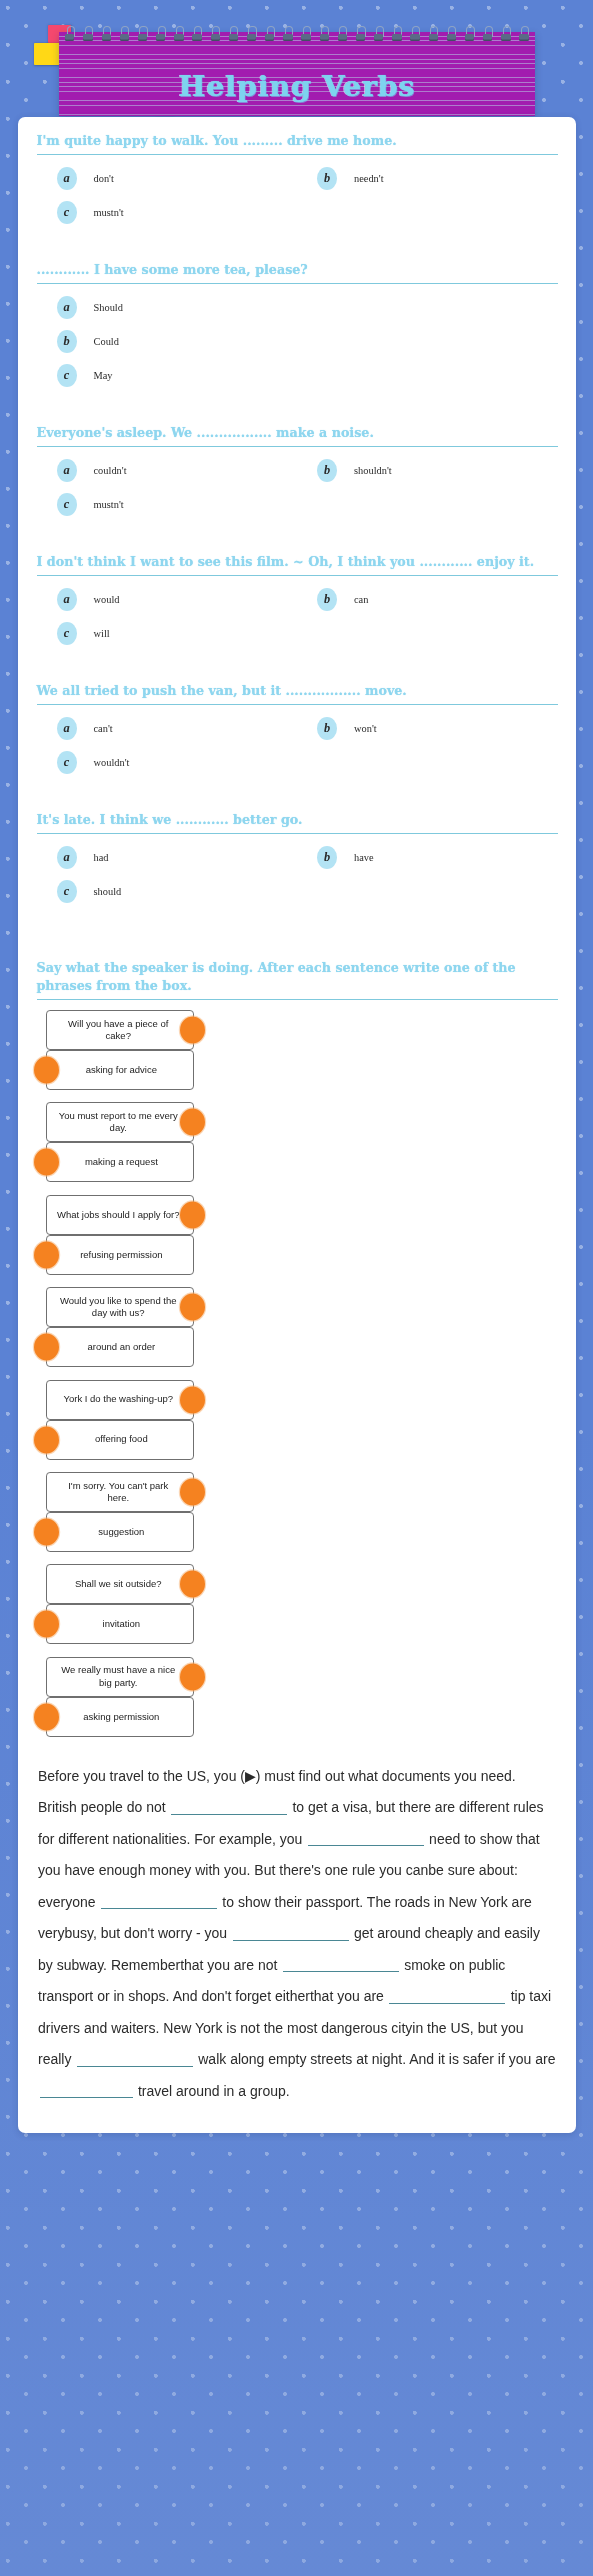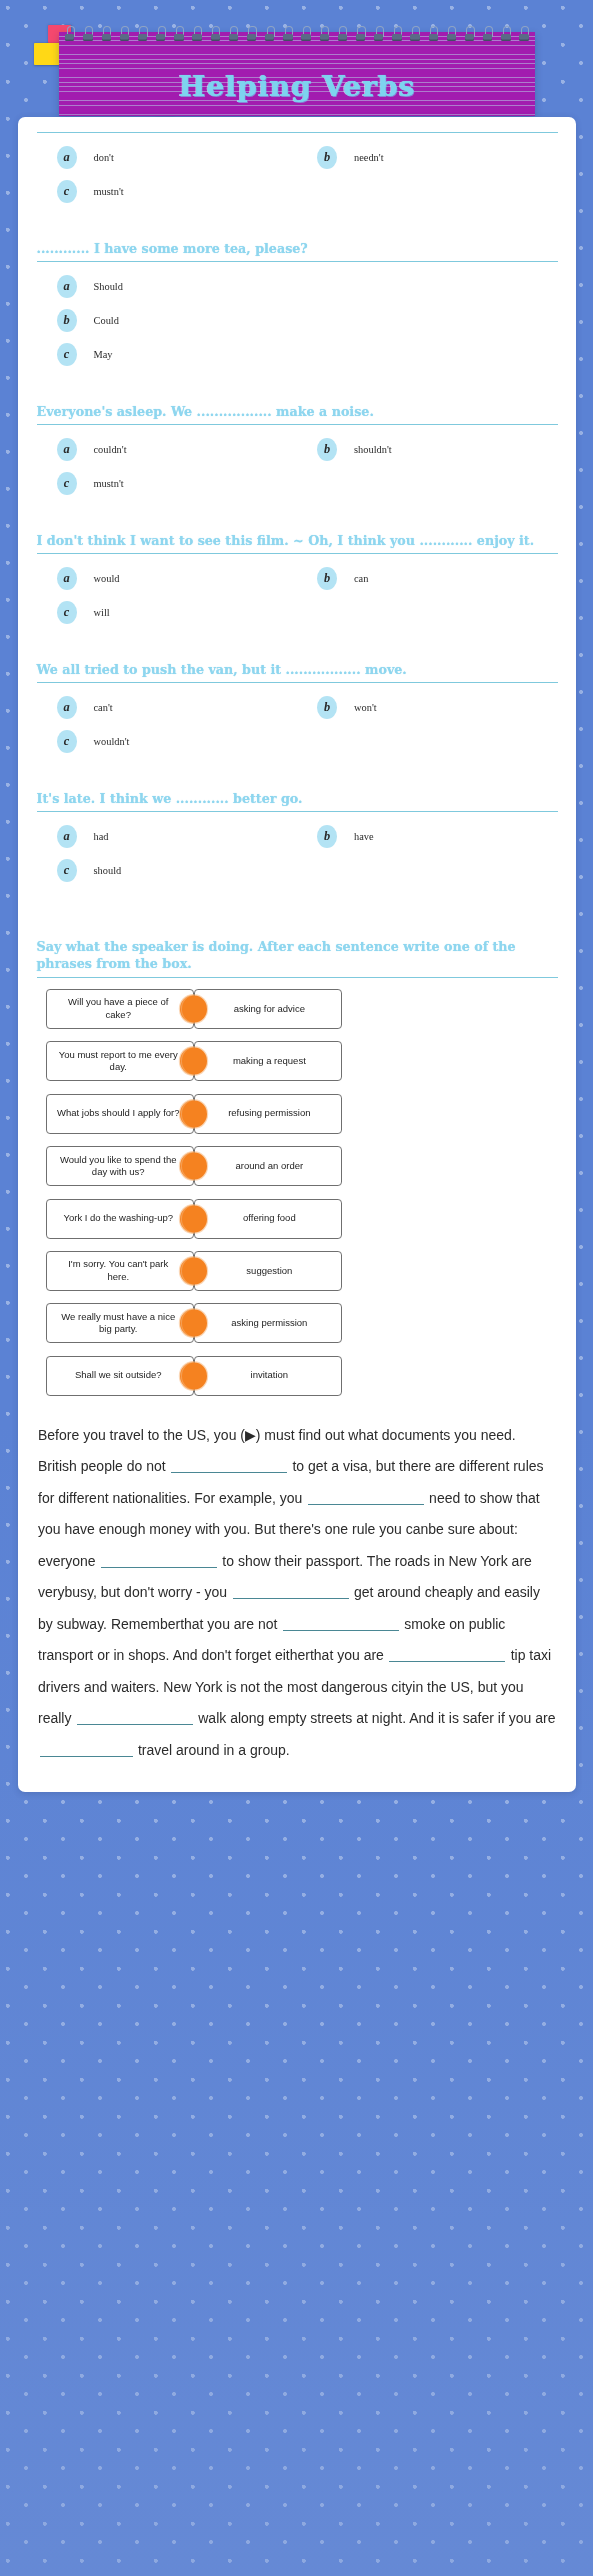--- a/index.html
+++ b/index.html
@@ -238,23 +238,24 @@
   }
   .match-rule {
     height: 0.8px;
     background: #7fc9dd;
     margin-bottom: 10.8px;
   }
 
   .match-rows { padding: 0 9.3px; }
   .match-row {
     display: flex;
-    justify-content: flex-start;
+    justify-content: space-between;
     align-items: flex-start;
     margin-bottom: 12.4px;
+    flex-direction: column;
   }
   .match-card {
     position: relative;
     width: 148px;
     min-height: 40px;
     border: 0.8px solid #6f6f6f;
     border-radius: 3.9px;
     background: #ffffff;
     display: flex;
     align-items: center;
@@ -338,20 +339,21 @@
       <span class="ring"></span>
       <span class="ring"></span>
       <span class="ring"></span>
     </div>
   <div class="notebook-title">Helping Verbs</div>
 </div>
 
 <div class="sheet">
   <div id="questions-container">
       <div class="question-block">
+        <div class="q-text">I'm quite happy to walk. You ......... drive me home.</div>
         <div class="q-rule"></div>
         <div class="options two-col">
           <div class="option">
             <span class="opt-badge">a</span>
             <span class="opt-label">don't</span>
           </div>
           <div class="option">
             <span class="opt-badge">b</span>
             <span class="opt-label">needn't</span>
           </div>
@@ -517,36 +519,36 @@
           <span>I'm sorry. You can't park here.</span>
           <span class="dot"></span>
         </div>
         <div class="match-card right">
           <span class="dot"></span>
           <span>suggestion</span>
         </div>
       </div>
       <div class="match-row">
         <div class="match-card left">
+          <span>Shall we sit outside?</span>
+          <span class="dot"></span>
+        </div>
+        <div class="match-card right">
+          <span class="dot"></span>
+          <span>invitation</span>
+        </div>
+      </div>
+      <div class="match-row">
+        <div class="match-card left">
           <span>We really must have a nice big party.</span>
           <span class="dot"></span>
         </div>
         <div class="match-card right">
           <span class="dot"></span>
           <span>asking permission</span>
-        </div>
-      </div>
-      <div class="match-row">
-        <div class="match-card left">
-          <span>Shall we sit outside?</span>
-          <span class="dot"></span>
-        </div>
-        <div class="match-card right">
-          <span class="dot"></span>
-          <span>invitation</span>
         </div>
       </div>
     </div>
 
   <div class="para-wrap">
     <div class="para" id="paragraph-container"><span>Before you travel to the US, you (▶) must find out what documents you need. British people do not </span><span class="blank"></span><span> to get a visa, but there are different rules for different nationalities. For example, you </span><span class="blank"></span><span> need to show that you have enough money with you. But there's one rule you canbe sure about: everyone </span><span class="blank"></span><span> to show their passport. The roads in New York are verybusy, but don't worry - you </span><span class="blank"></span><span> get around cheaply and easily by subway. Rememberthat you are not </span><span class="blank"></span><span> smoke on public transport or in shops. And don't forget eitherthat you are </span><span class="blank"></span><span> tip taxi drivers and waiters. New York is not the most dangerous cityin the US, but you really </span><span class="blank"></span><span> walk along empty streets at night. And it is safer if you are </span><span class="blank short"></span><span> travel around in a group.</span></div>
   </div>
 </div>
 
 

